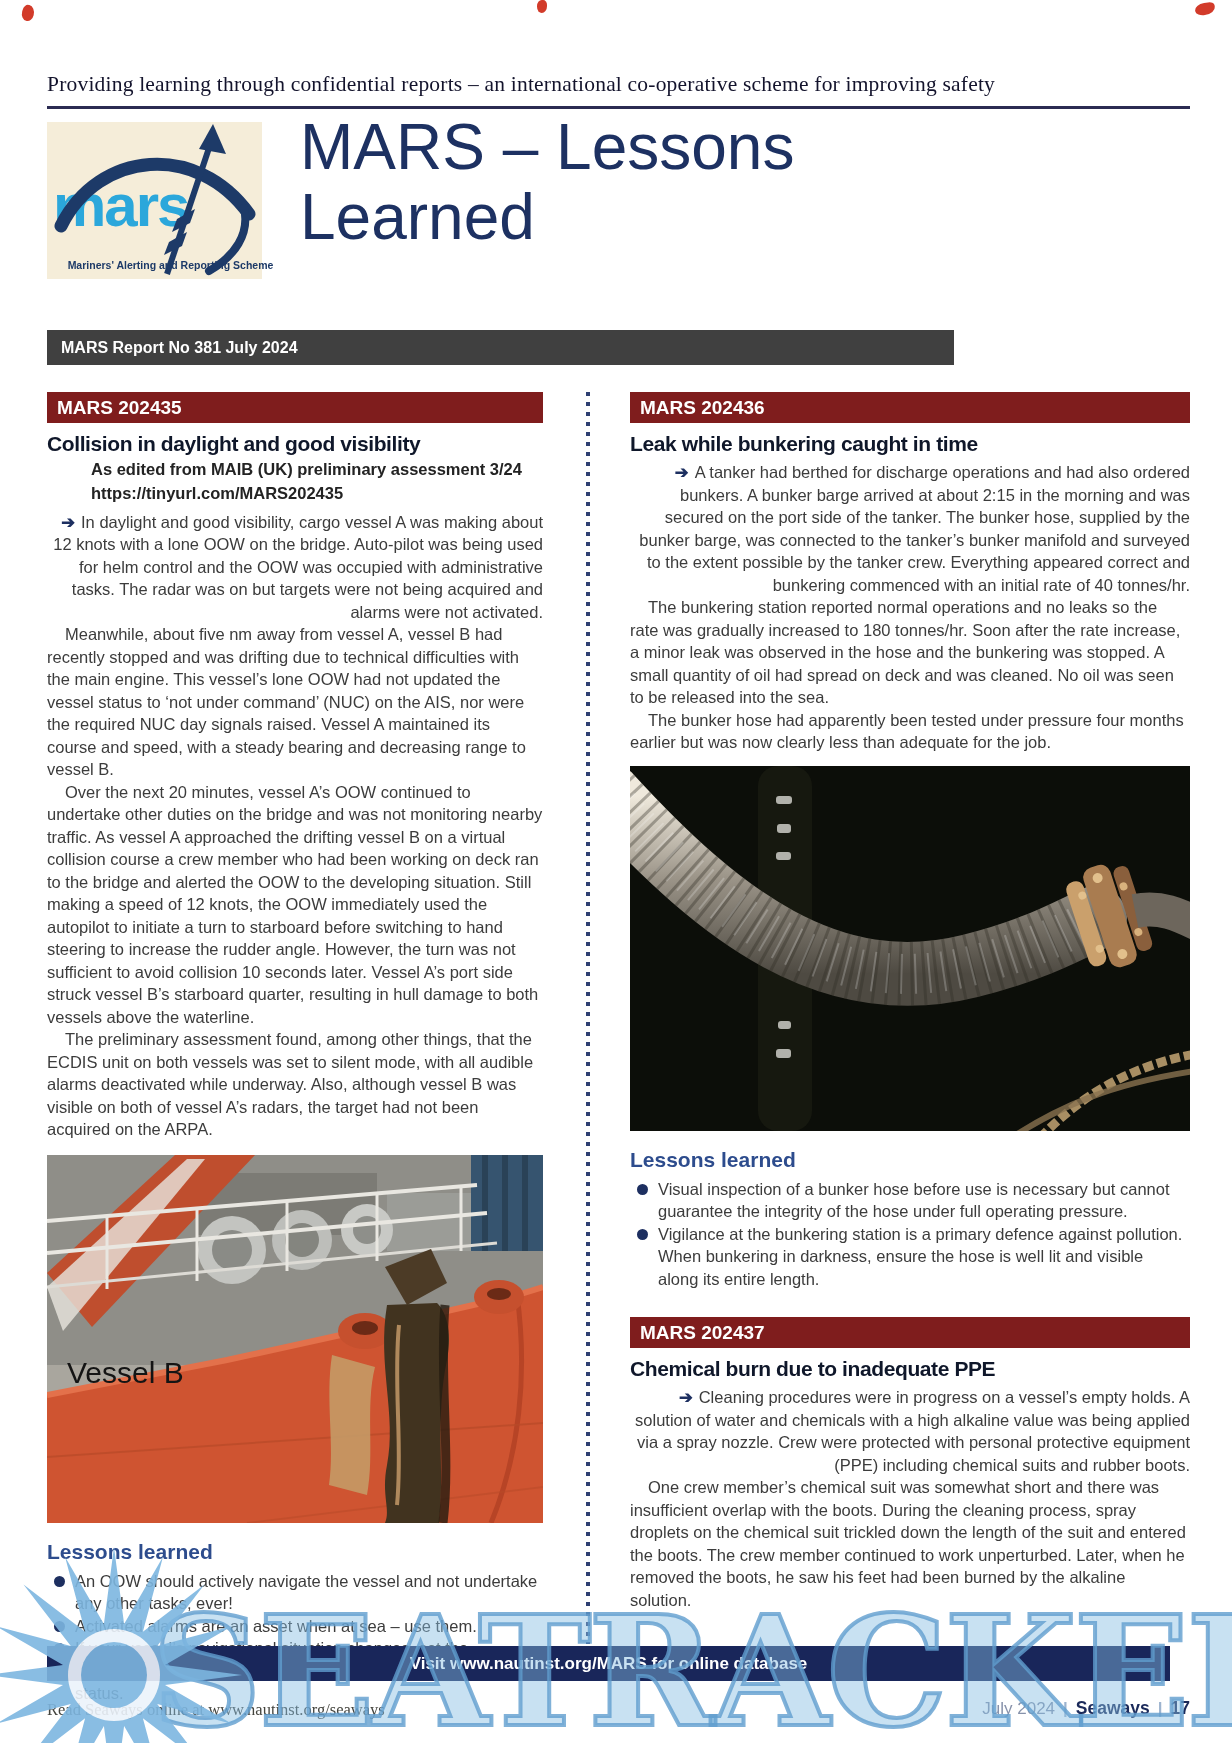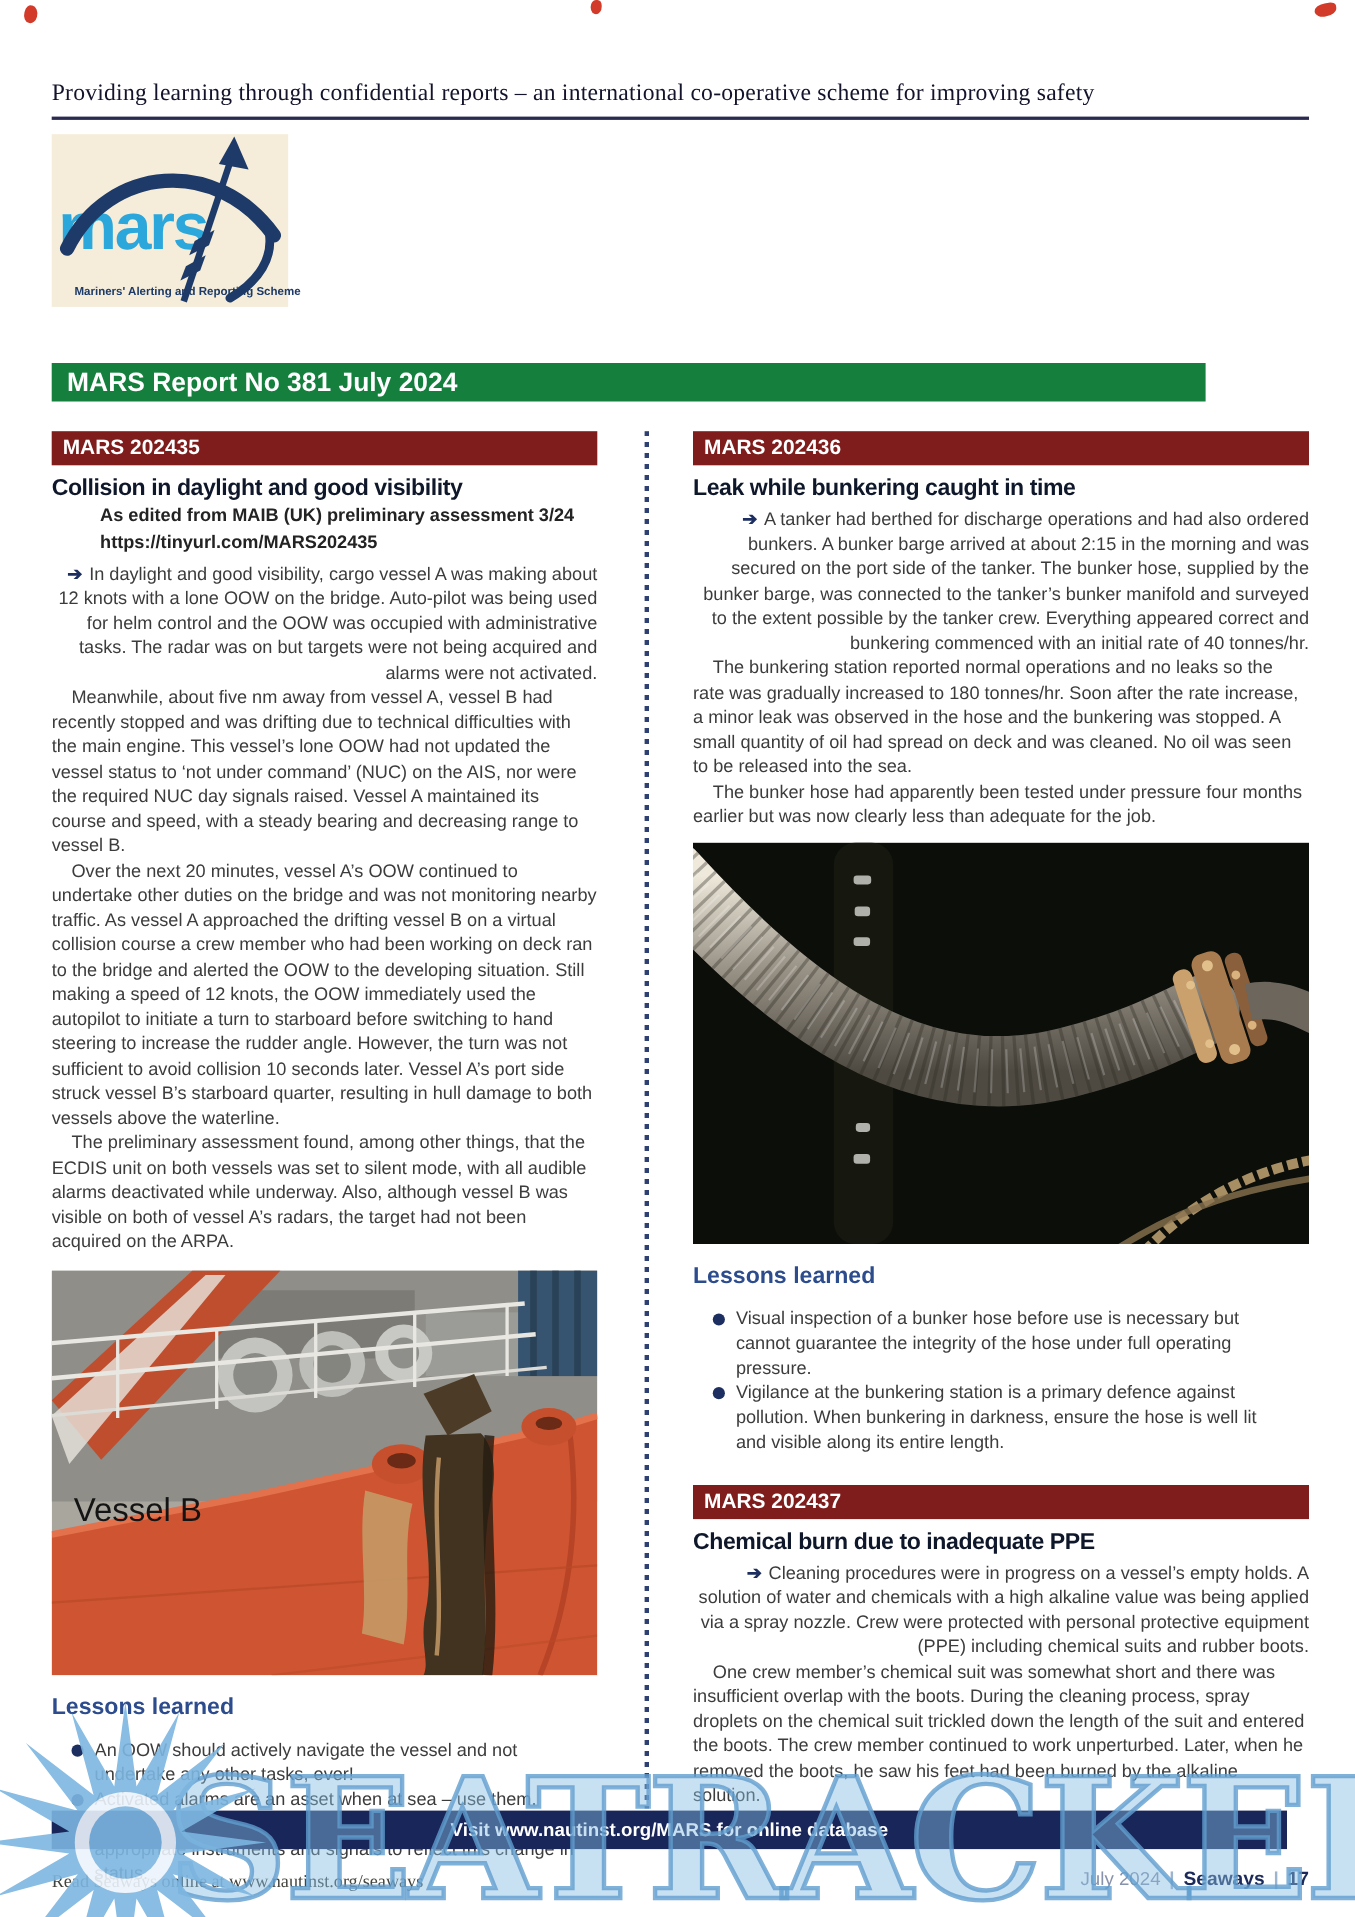--- a/index.html
+++ b/index.html
@@ -20,22 +20,22 @@
   .logo{position:absolute;left:47px;top:122px;width:215px;height:157px;background:#f5edd9;}
   .logo-word{position:absolute;left:6px;top:54px;font-size:60px;font-weight:bold;color:#2ba7db;
              letter-spacing:-2px;line-height:1;}
   .logo-caption{position:absolute;left:0;bottom:8px;width:100%;text-align:center;
                 font-size:10.5px;font-weight:bold;color:#1d3a68;padding-left:16px;}
   .logo-art{position:absolute;left:0;top:0;}
 
   .masthead{position:absolute;left:300px;top:112px;margin:0;font-weight:300;
             font-size:64px;line-height:1.1;color:#1d3162;letter-spacing:0px;}
 
-  .report-bar{position:absolute;left:47px;top:330px;width:1049px;height:35px;background:#15803d;
-              color:#fff;font-weight:bold;font-size:24px;line-height:35px;padding-left:14px;box-sizing:border-box;}
+  .report-bar{position:absolute;left:47px;top:330px;width:907px;height:35px;background:#404040;
+              color:#fff;font-weight:bold;font-size:16px;line-height:35px;padding-left:14px;box-sizing:border-box;}
 
   
   .col{position:absolute;top:392px;}
   .col-left{left:47px;width:496px;}
   .col-right{left:630px;width:560px;}
   .divider{position:absolute;left:586px;top:392px;width:4px;height:1252px;
            background:repeating-linear-gradient(to bottom,#2e3f72 0 4px,transparent 4px 10px);}
 
   .sec-bar{height:31px;background:#7f1d1d;color:#fff;font-weight:bold;font-size:19px;
            line-height:31px;padding-left:10px;}
@@ -44,21 +44,21 @@
   .col p{margin:0;font-size:16.5px;line-height:22.5px;color:#3c3c3c;}
   .col p.first{margin-top:5px;text-align:right;}
   .col p.ind{text-indent:18px;}
   .arrow{color:#1d2f60;font-weight:bold;margin-right:6px;}
 
   .photo{position:relative;line-height:0;}
   .photo-vessel{margin:14px 0 0 0;}
   .photo-hose{margin:12px 0 0 0;}
 
   .lessons-h{margin:17px 0 6px 0;font-size:21px;font-weight:bold;color:#2d4c8d;}
-  .lessons{margin:16px;padding:0;list-style:none;}
+  .lessons{margin:5px;padding:0;list-style:none;}
   .lessons li{position:relative;padding-left:23px;font-size:16.5px;line-height:22.5px;color:#3c3c3c;}
   .lessons li::before{content:'';position:absolute;left:2px;top:6px;width:11px;height:11px;border-radius:50%;background:#1d2f60;}
 
   .sec2{margin-top:27px;}
 
   
   .bottom-bar{position:absolute;left:47px;top:1646px;width:1123px;height:35px;background:#19265a;
               color:#fff;font-weight:bold;font-size:17px;line-height:35px;text-align:center;}
   .footer-left{position:absolute;left:47px;top:1700px;font-family:"Liberation Serif",serif;
                font-size:16.5px;color:#44443e;}
@@ -90,20 +90,21 @@
       <path d="M 14,104 C 52,28 150,20 202,92" stroke="#1d3a68" stroke-width="13" fill="none" stroke-linecap="round"></path>
       <path d="M 197,86 C 203,112 188,134 162,149" stroke="#1d3a68" stroke-width="8" fill="none" stroke-linecap="round"></path>
       <line x1="120" y1="152" x2="162" y2="26" stroke="#1d3a68" stroke-width="6"></line>
       <polygon points="166,2 179,32 152,27" fill="#1d3a68"></polygon>
       <polygon points="122,120 140,110 135,124 117,133" fill="#1d3a68"></polygon>
       <polygon points="130,97 148,87 143,101 125,110" fill="#1d3a68"></polygon>
     </svg>
     <div class="logo-caption">Mariners' Alerting and Reporting Scheme</div>
   </div>
 
+  <h1 class="masthead"><span>MARS – Lessons</span><br><span>Learned</span></h1>
 
   <div class="report-bar">MARS Report No 381 July 2024</div>
 
   <div class="col col-left">
     <div class="sec-bar">MARS 202435</div>
     <h2 class="art-title">Collision in daylight and good visibility</h2>
     <div class="subtitle">
       <span>As edited from MAIB (UK) preliminary assessment 3/24</span><br>
       <span>https://tinyurl.com/MARS202435</span>
     </div>

